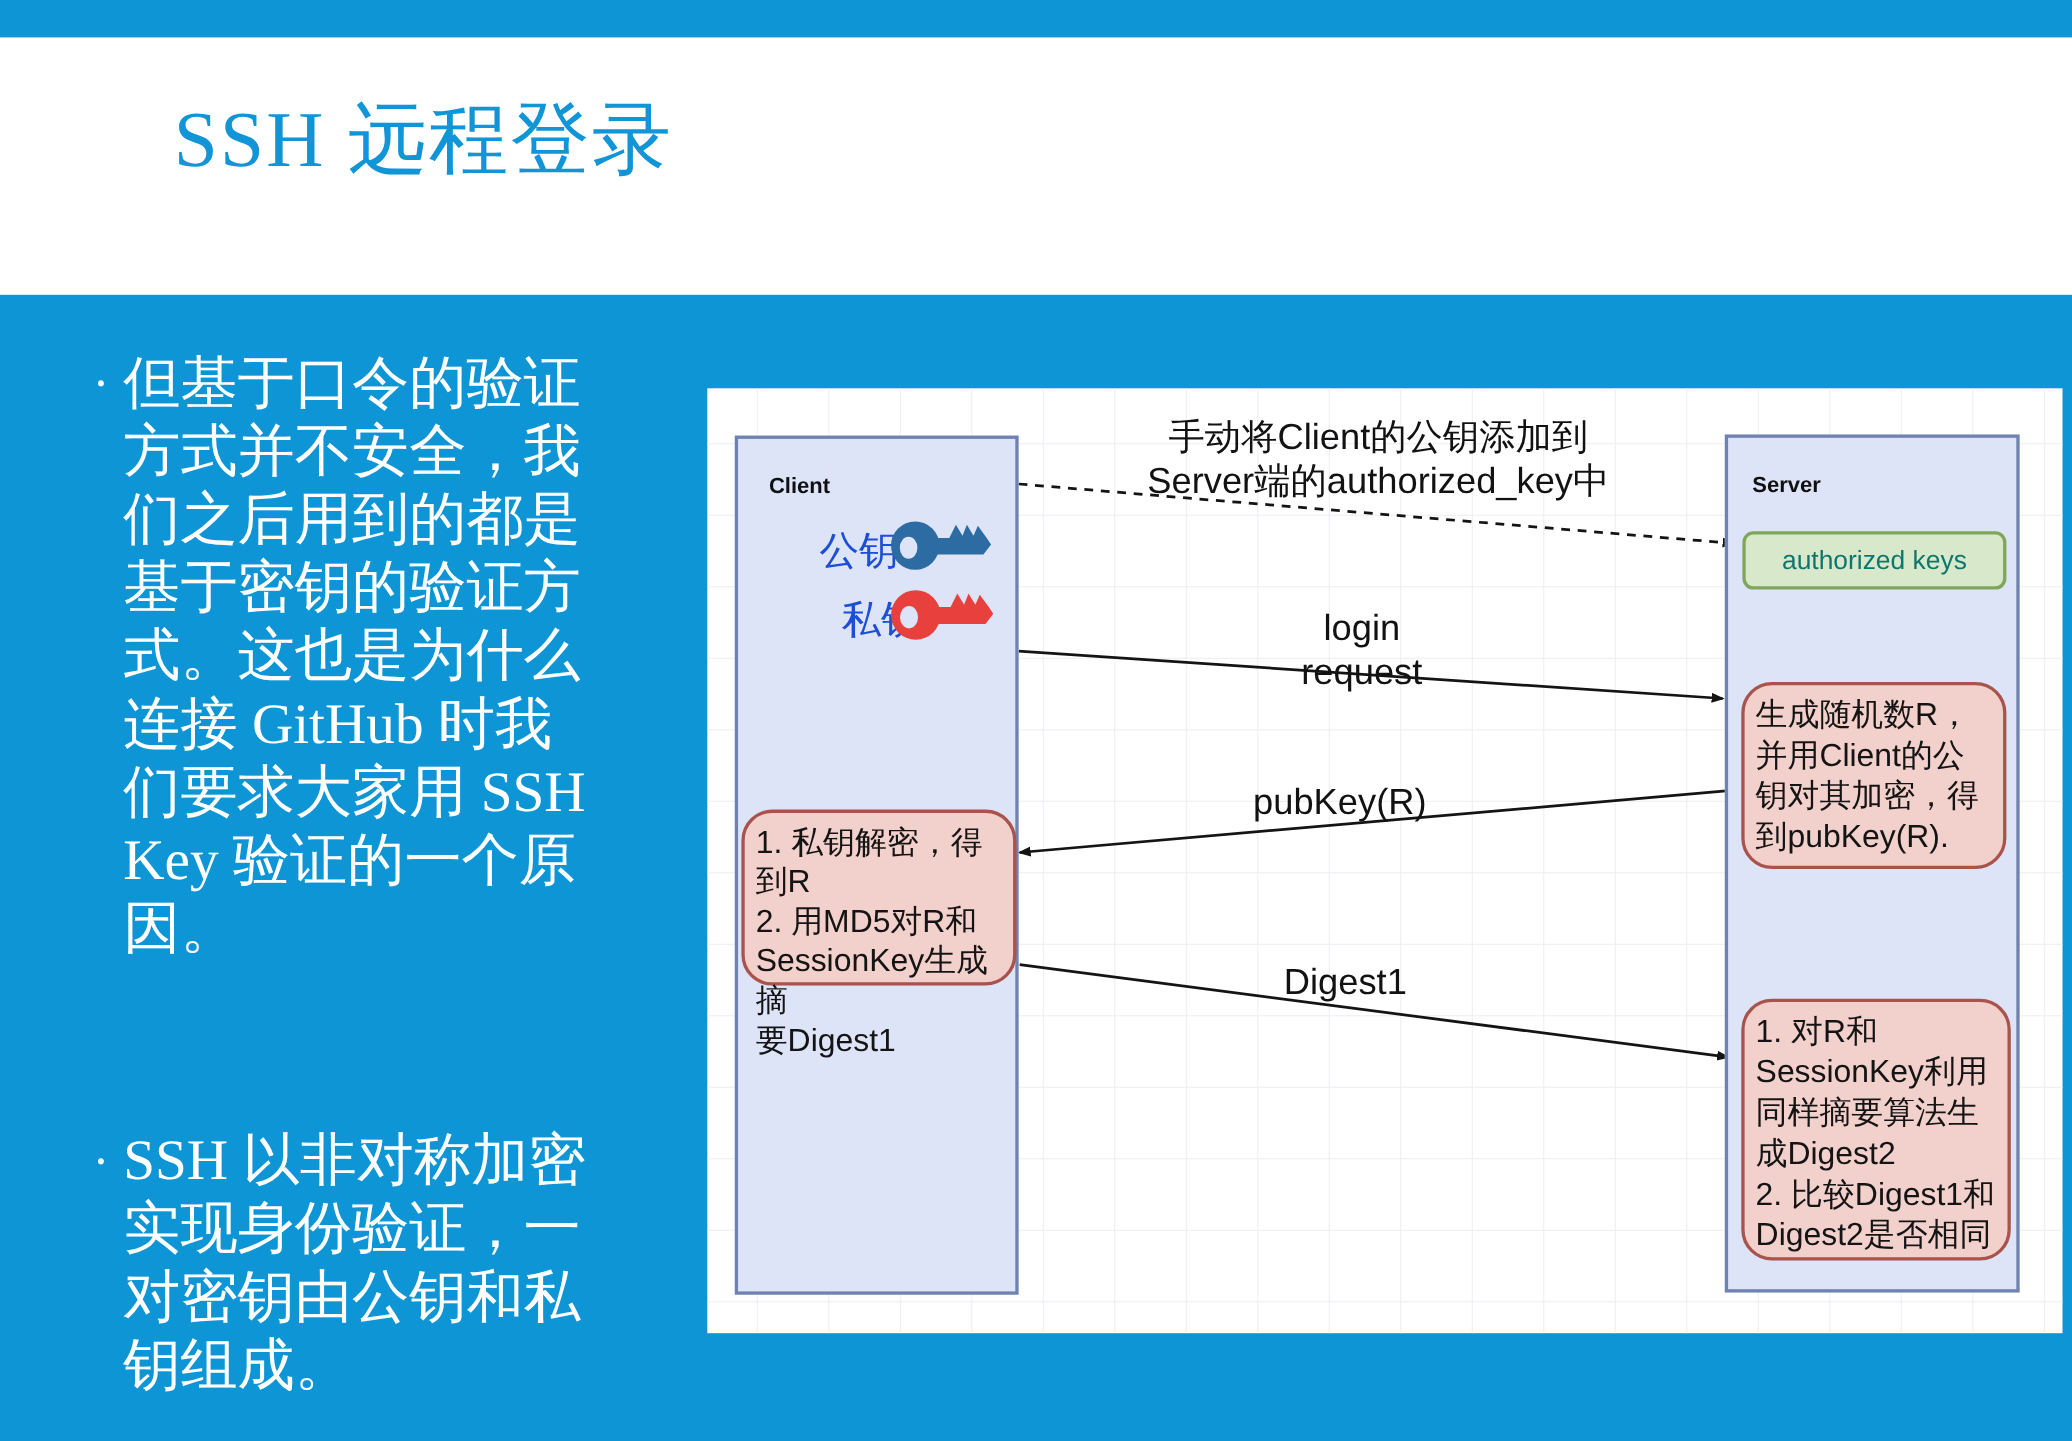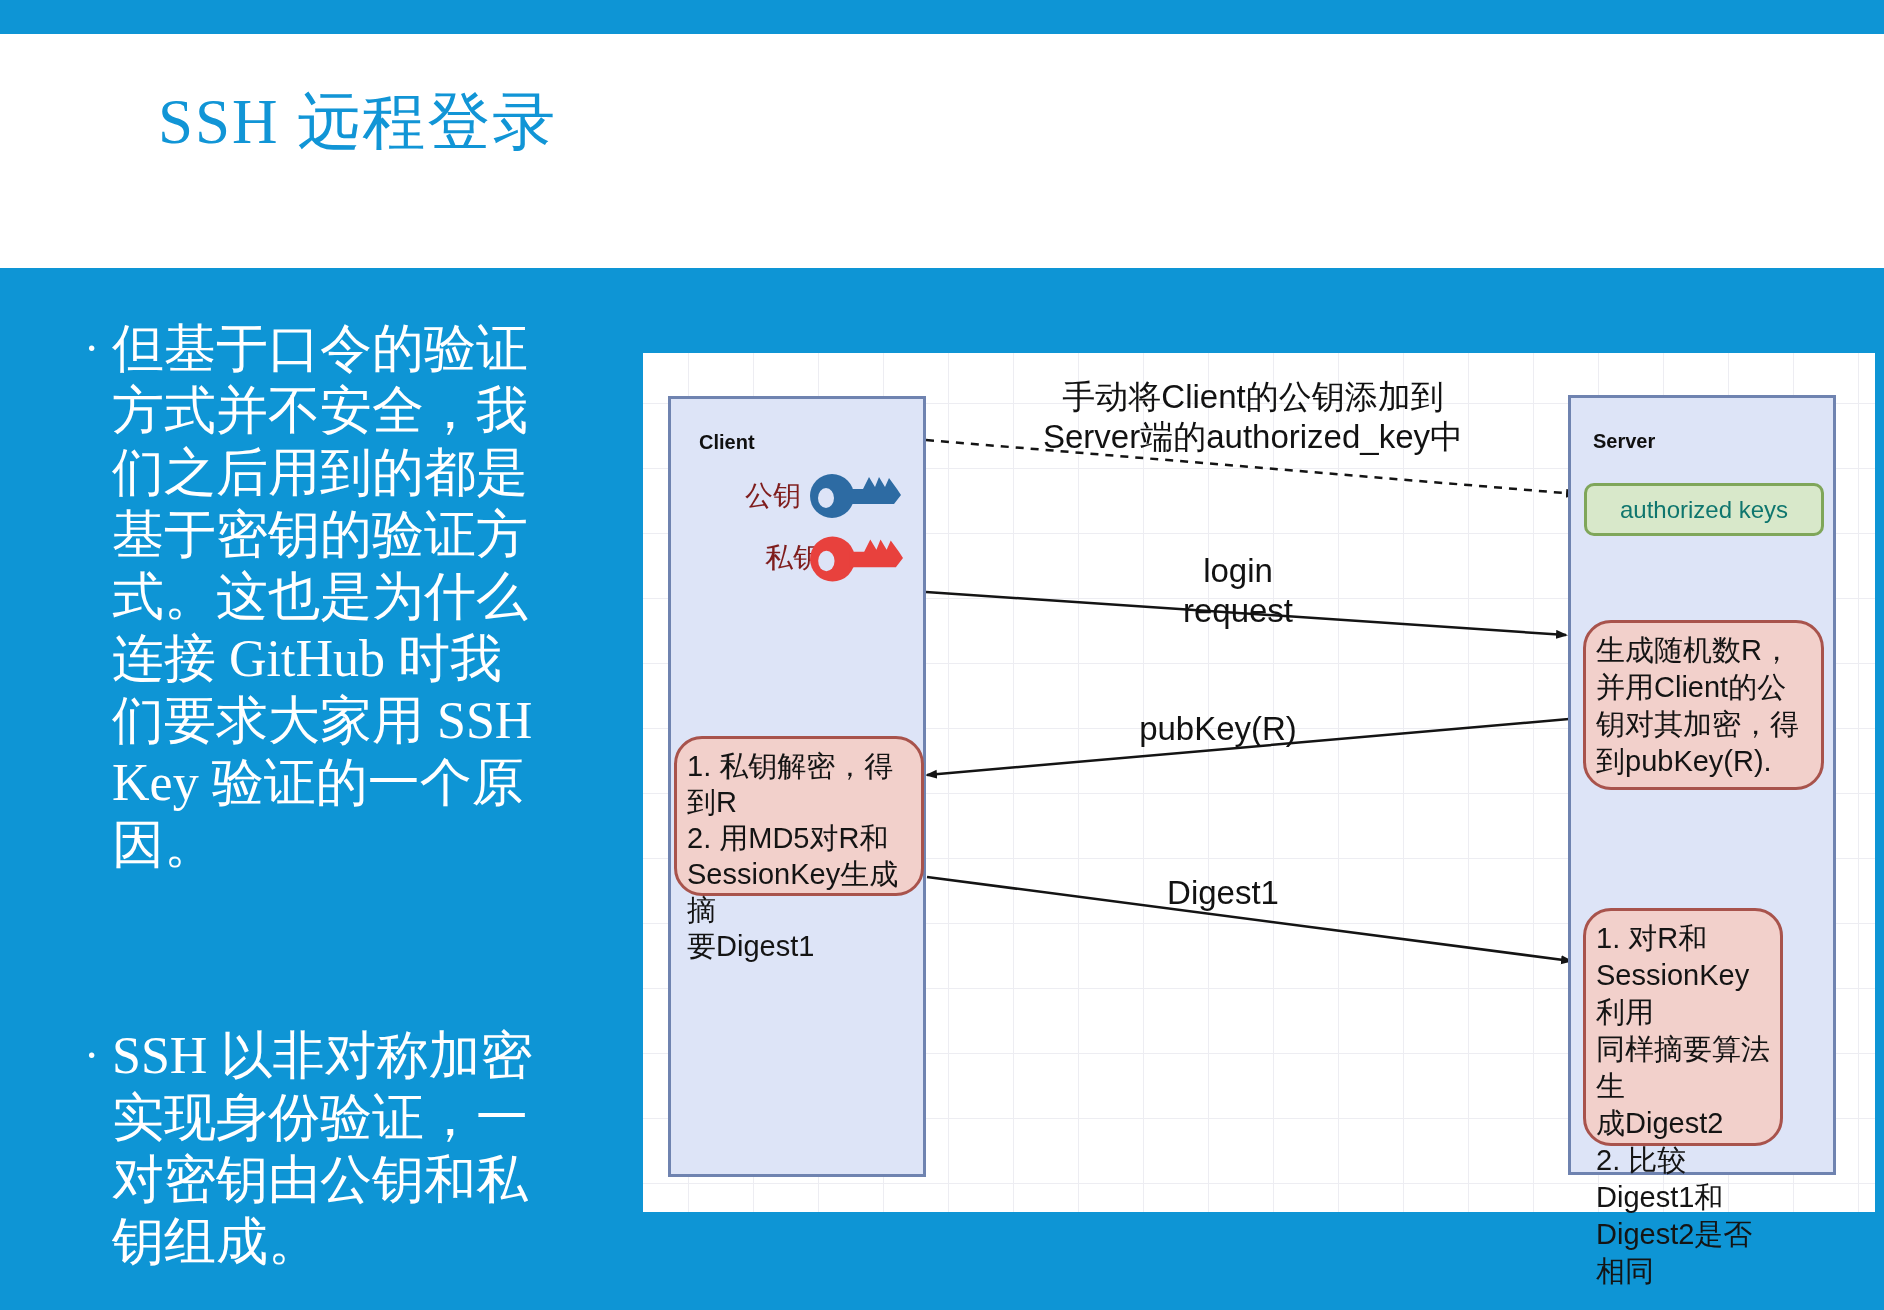--- a/index.html
+++ b/index.html
@@ -27,21 +27,21 @@
   .topbar{
     position:absolute;left:0;top:0;width:1884px;height:34px;
     background:var(--background);
   }
   .header{
     position:absolute;left:0;top:34px;width:1884px;height:234px;
     background:#ffffff;
   }
   .page-title{
     position:absolute;left:158px;top:52px;
-    font-size:63px;line-height:1.15;font-weight:400;
+    font-size:72px;line-height:1.15;font-weight:400;
     color:var(--title);
     letter-spacing:2px;
     font-family:"Liberation Serif","DejaVu Serif",serif;
     white-space:nowrap;
   }
   .bullet{
     position:absolute;display:flex;align-items:flex-start;
     color:#ffffff;
     font-family:"Liberation Serif","DejaVu Serif",serif;
   }
@@ -69,36 +69,36 @@
     background:var(--lane_fill);
     border:3px solid var(--lane_border);
   }
   .lane-client{left:25px;top:43px;width:258px;height:781px;}
   .lane-server{left:925px;top:42px;width:268px;height:780px;}
   .lane-title{
     position:absolute;left:28px;top:32px;
     font-size:20px;font-weight:700;color:#101010;
   }
   .keyrow-label{
-    position:absolute;font-size:28px;color:#7f1d1d;
+    position:absolute;font-size:36px;color:#1d4ed8;
   }
   .key-icon{position:absolute;}
   .note{
     position:absolute;
     background:var(--note_fill);
     border:3px solid var(--note_border);
     border-radius:28px;
     color:#141414;
     font-size:29px;line-height:37px;
     padding:9px 10px;
     white-space:pre-line;
   }
   .note-client{left:3px;top:337px;width:250px;height:160px;line-height:36px;}
   .note-server1{left:12px;top:222px;width:241px;height:170px;}
-  .note-server2{left:12px;top:510px;width:200px;height:238px;}
+  .note-server2{left:12px;top:510px;width:245px;height:238px;}
   .authorized{
     position:absolute;left:13px;top:85px;width:240px;height:53px;
     background:var(--authorized_fill);
     border:3px solid var(--authorized_border);
     border-radius:10px;
     display:flex;align-items:center;justify-content:center;
     font-size:24px;color:#0f766e;
   }
   .arrow-label{
     position:absolute;text-align:center;color:#121212;

